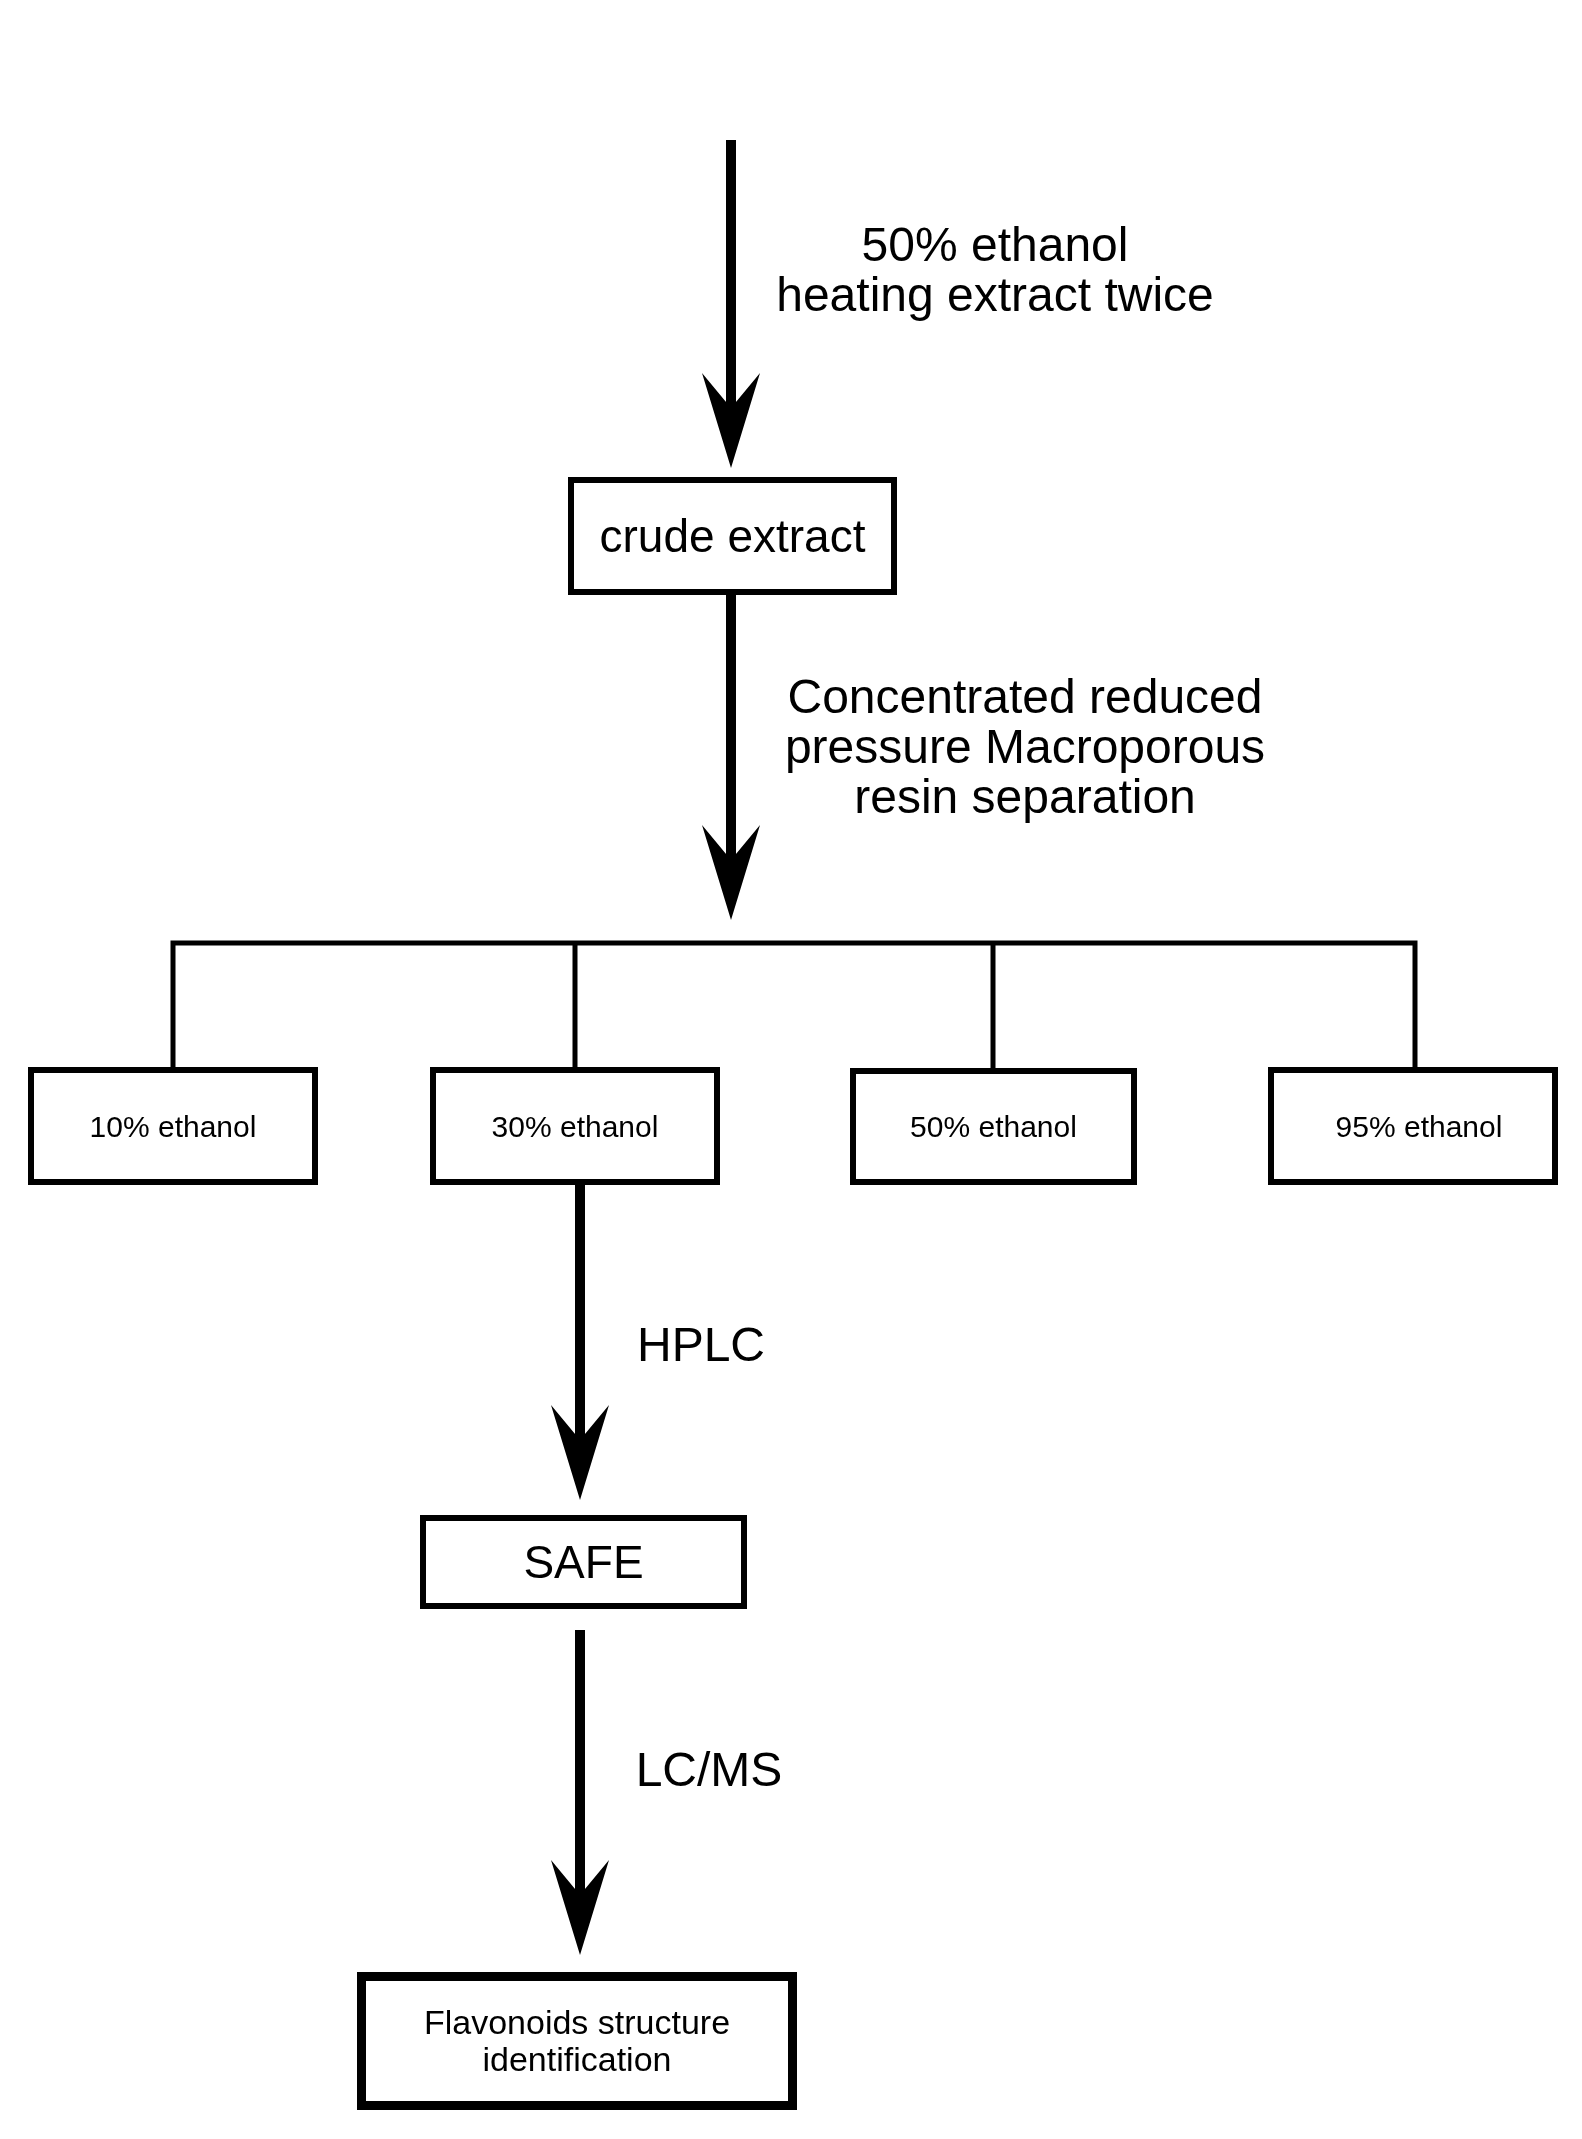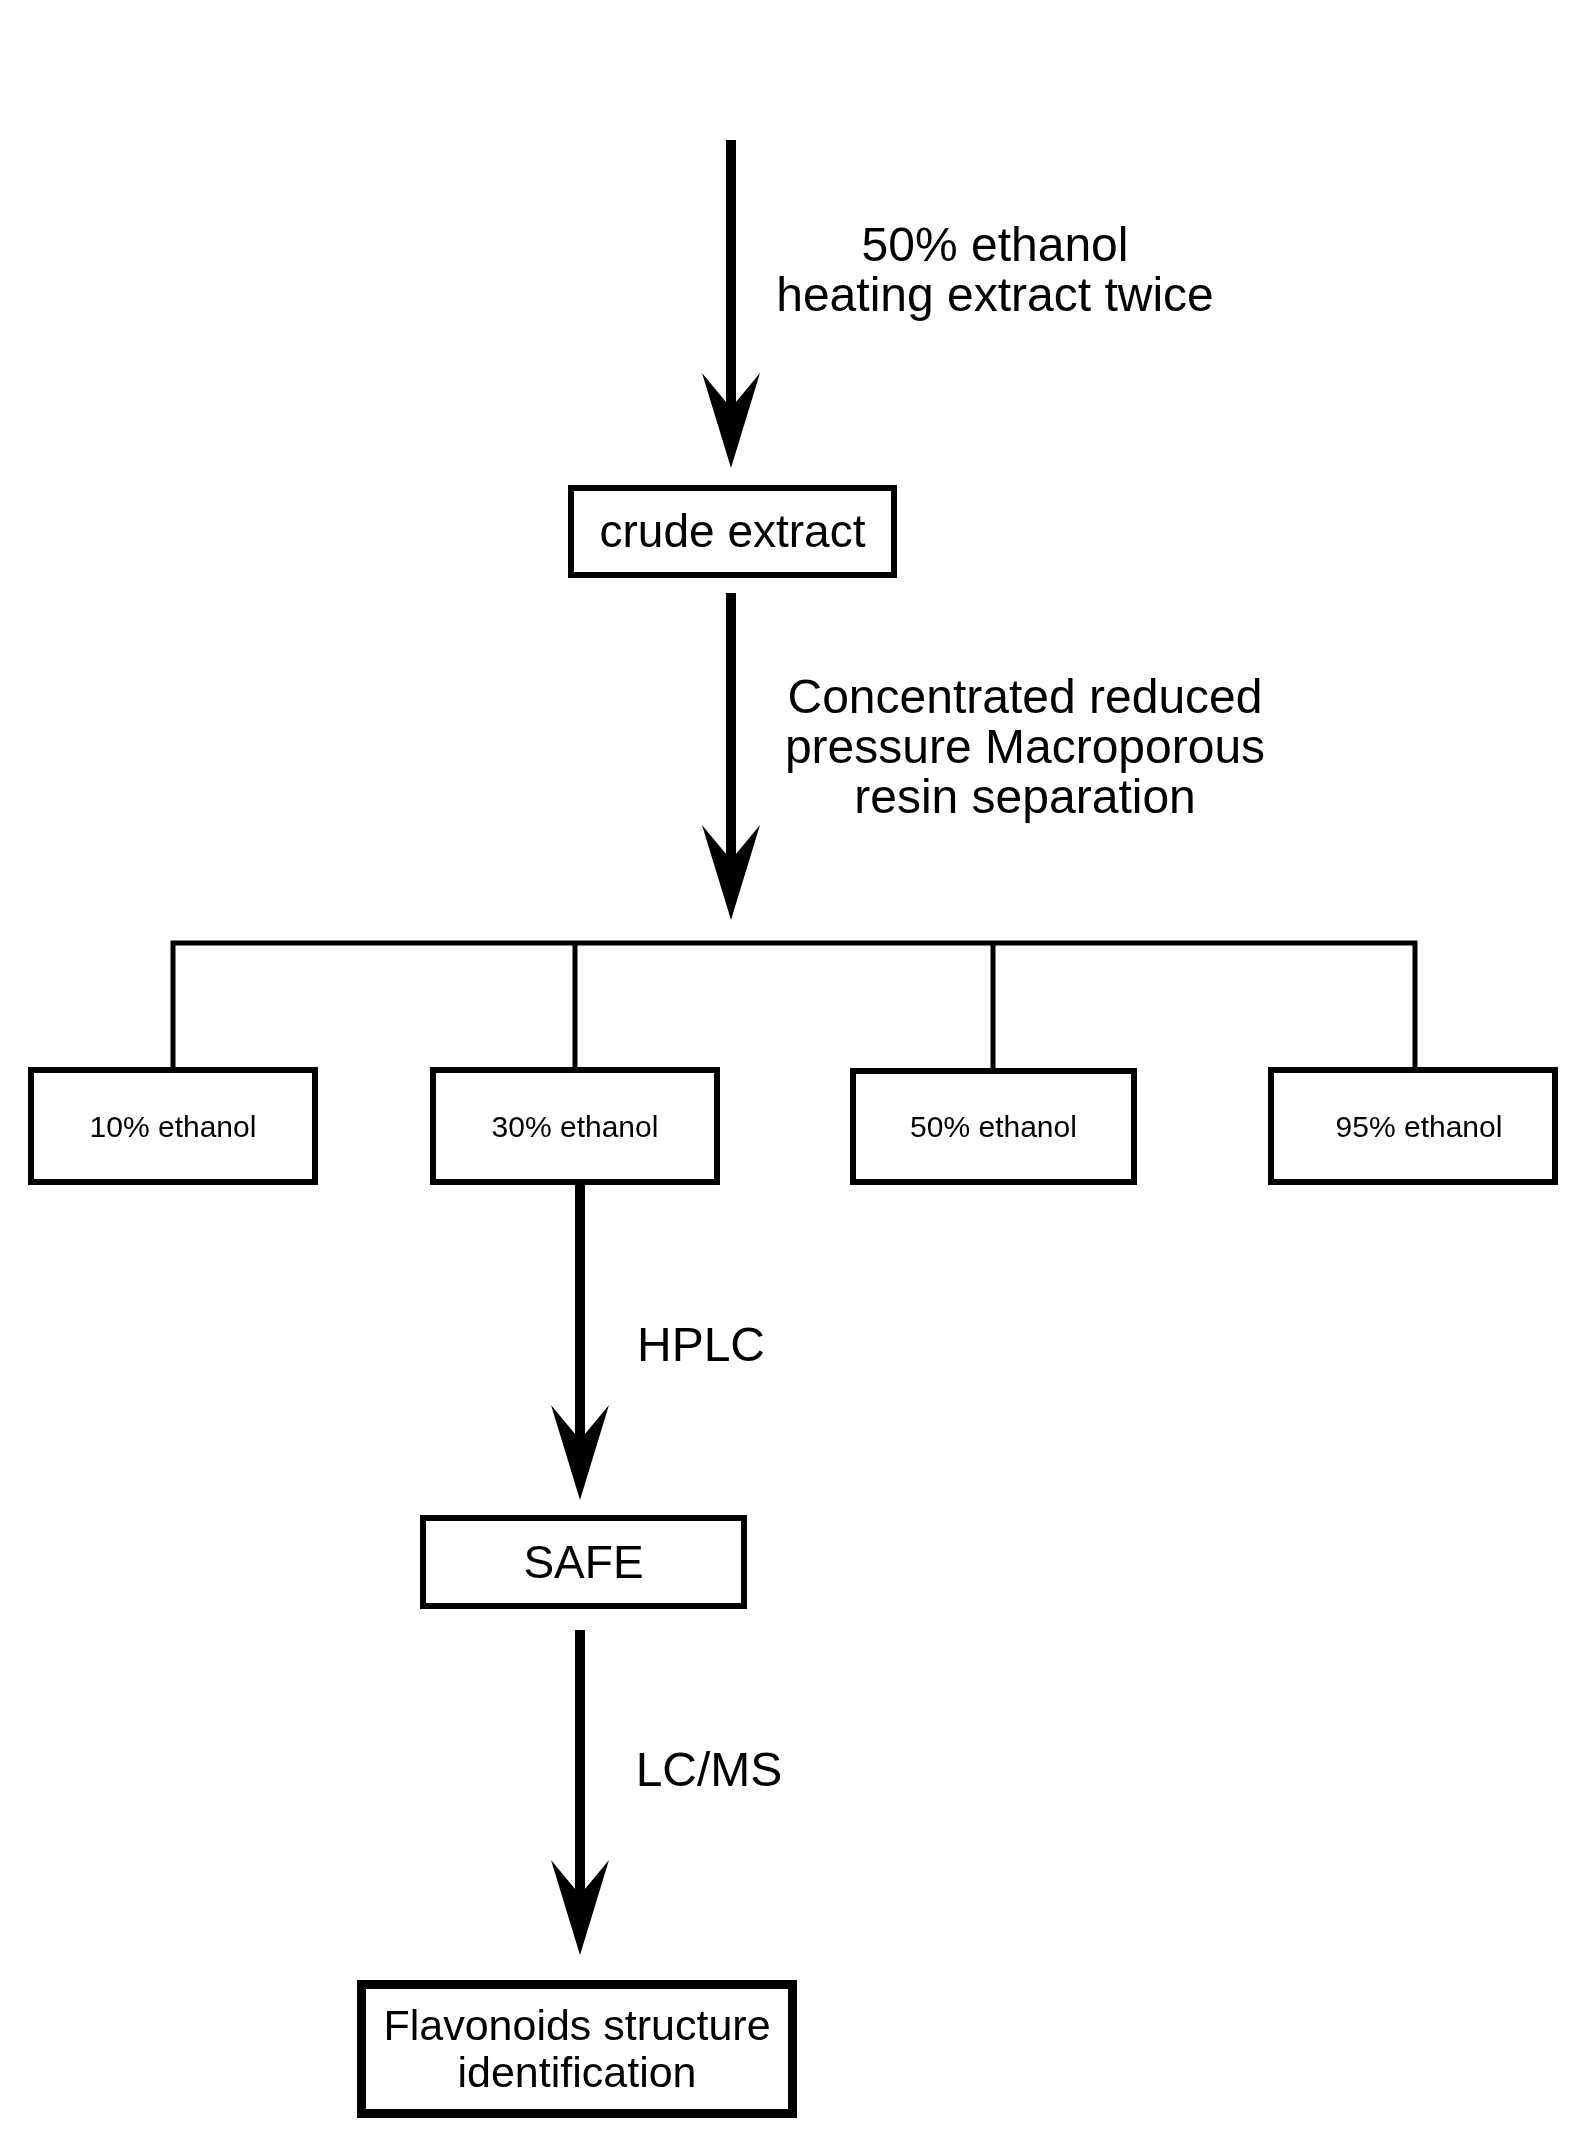--- a/index.html
+++ b/index.html
@@ -13,21 +13,21 @@
   .shaft { stroke:var(--ink); stroke-width:10; fill:none; }
   .tree  { stroke:var(--ink); stroke-width:5;  fill:none; }
   .head  { fill:var(--ink); stroke:none; }
   .node {
     position:absolute; box-sizing:border-box;
     border:6px solid var(--ink); background:var(--bg);
     display:flex; align-items:center; justify-content:center;
     text-align:center; font-size:46px; line-height:1.1;
   }
   .node.small { font-size:30px; }
-  .node.thick { border-width:9px; font-size:43px;margin-top:8px; }
+  .node.thick { border-width:9px; font-size:34px; }
   .node .lines { display:block; }
   .edge-label {
     position:absolute; text-align:center;
     font-size:48px; line-height:50px; white-space:nowrap;
   }
 </style>
 </head>
 <body>
 
 <div class="canvas">
@@ -53,21 +53,21 @@
       <polygon class="head" points="580,1500 551,1405 580,1440 609,1405"></polygon>
     </g>
 
     <g>
       <line class="shaft" x1="580" y1="1630" x2="580" y2="1905"></line>
       <polygon class="head" points="580,1955 551,1860 580,1895 609,1860"></polygon>
     </g>
   </svg>
 
 
-  <div class="node" style="left:568px; top:477px; width:329px; height:93px;margin-top:8px;">
+  <div class="node" style="left:568px; top:477px; width:329px; height:118px;">
     <span>crude extract</span>
   </div>
 
   <div class="node small" style="left:28px; top:1067px; width:290px; height:118px;">
     <span>10% ethanol</span>
   </div>
 
   <div class="node small" style="left:430px; top:1067px; width:290px; height:118px;">
     <span>30% ethanol</span>
   </div>

